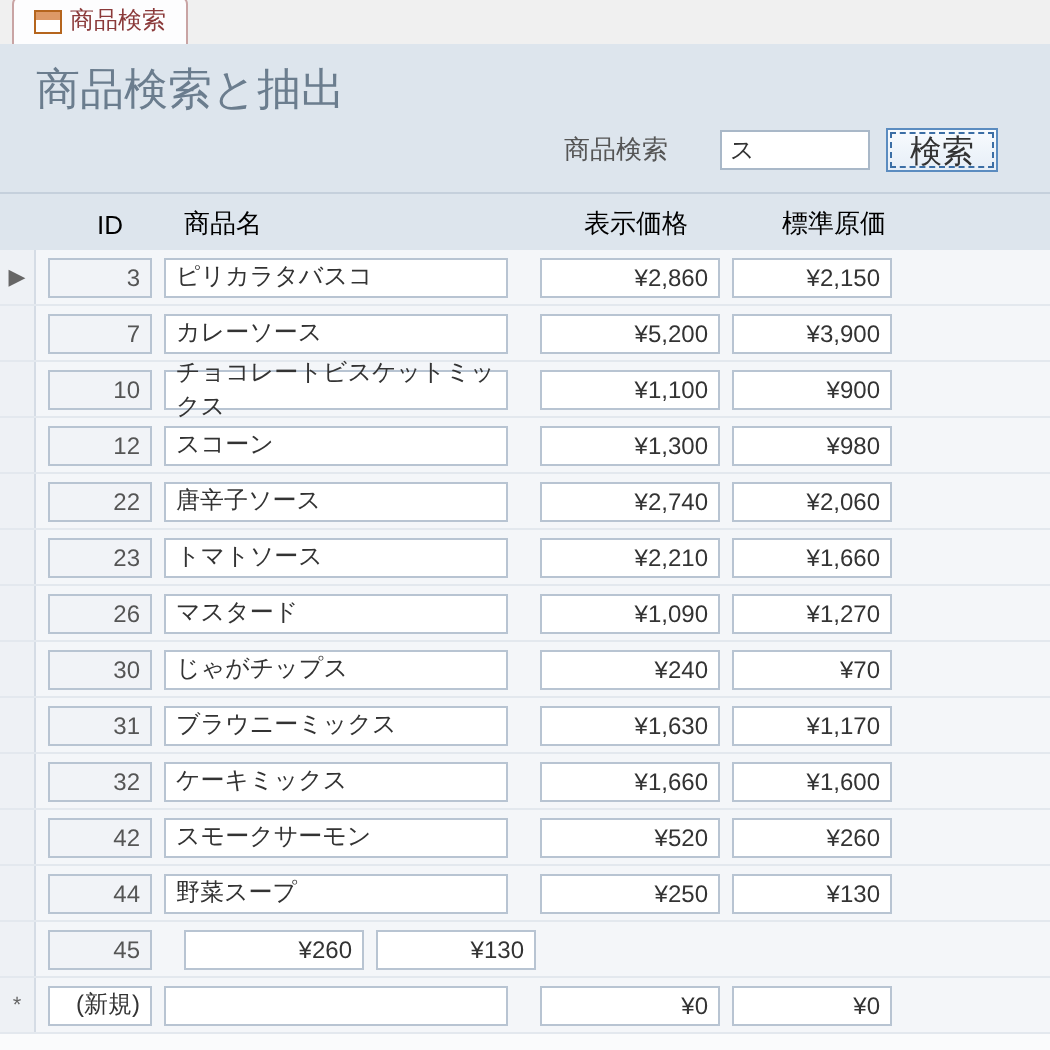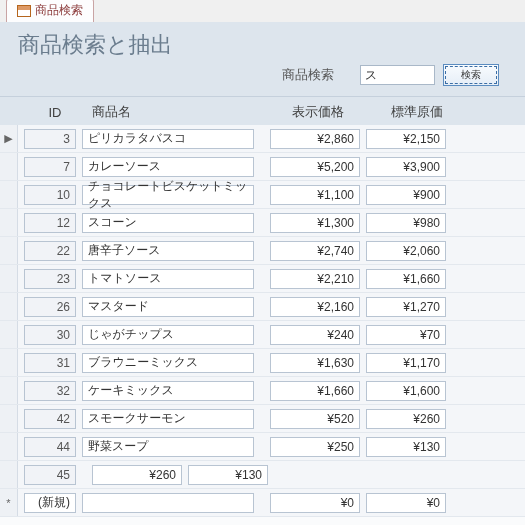--- a/index.html
+++ b/index.html
@@ -81,34 +81,34 @@
     font-size: 12px;
     color: #333;
   }
   .text-input.right { text-align: right; }
   .btn {
     width: 56px;
     height: 22px;
     background: linear-gradient(#f8fbfe,#e6eef7);
     border: 1px solid #8ca6c2;
     color: #333;
-    font-size: 10px;
+    font-size: 16px;
     cursor: pointer;
   }
   .btn.focus {
     outline: 1px dashed #3b6ea5;
     outline-offset: -3px;
     border-color: #5b8cc0;
   }
   .col-headers {
     display: flex;
     align-items: center;
     padding: 6px 0 4px 22px;
     background: #dde5ed;
-    color: #404040;
+    color: #000000;
     font-size: 13px;
   }
   .ch-id { width: 66px; text-align: center; }
   .ch-name { width: 178px; padding-left: 4px; }
   .ch-disp { width: 104px; text-align: center; }
   .ch-cost { width: 94px; text-align: center; }
   .grid {
     background: #fafbfc;
   }
   .row {
@@ -219,21 +219,21 @@
         <div class="row-selector"></div>
         <div class="cell c-id readonly">23</div>
         <div class="cell c-name">トマトソース</div>
         <div class="cell c-disp">¥2,210</div>
         <div class="cell c-cost">¥1,660</div>
       </div>
       <div class="row">
         <div class="row-selector"></div>
         <div class="cell c-id readonly">26</div>
         <div class="cell c-name">マスタード</div>
-        <div class="cell c-disp">¥2,160</div>
+        <div class="cell c-disp">¥1,090</div>
         <div class="cell c-cost">¥1,270</div>
       </div>
       <div class="row">
         <div class="row-selector"></div>
         <div class="cell c-id readonly">30</div>
         <div class="cell c-name">じゃがチップス</div>
         <div class="cell c-disp">¥240</div>
         <div class="cell c-cost">¥70</div>
       </div>
       <div class="row">

